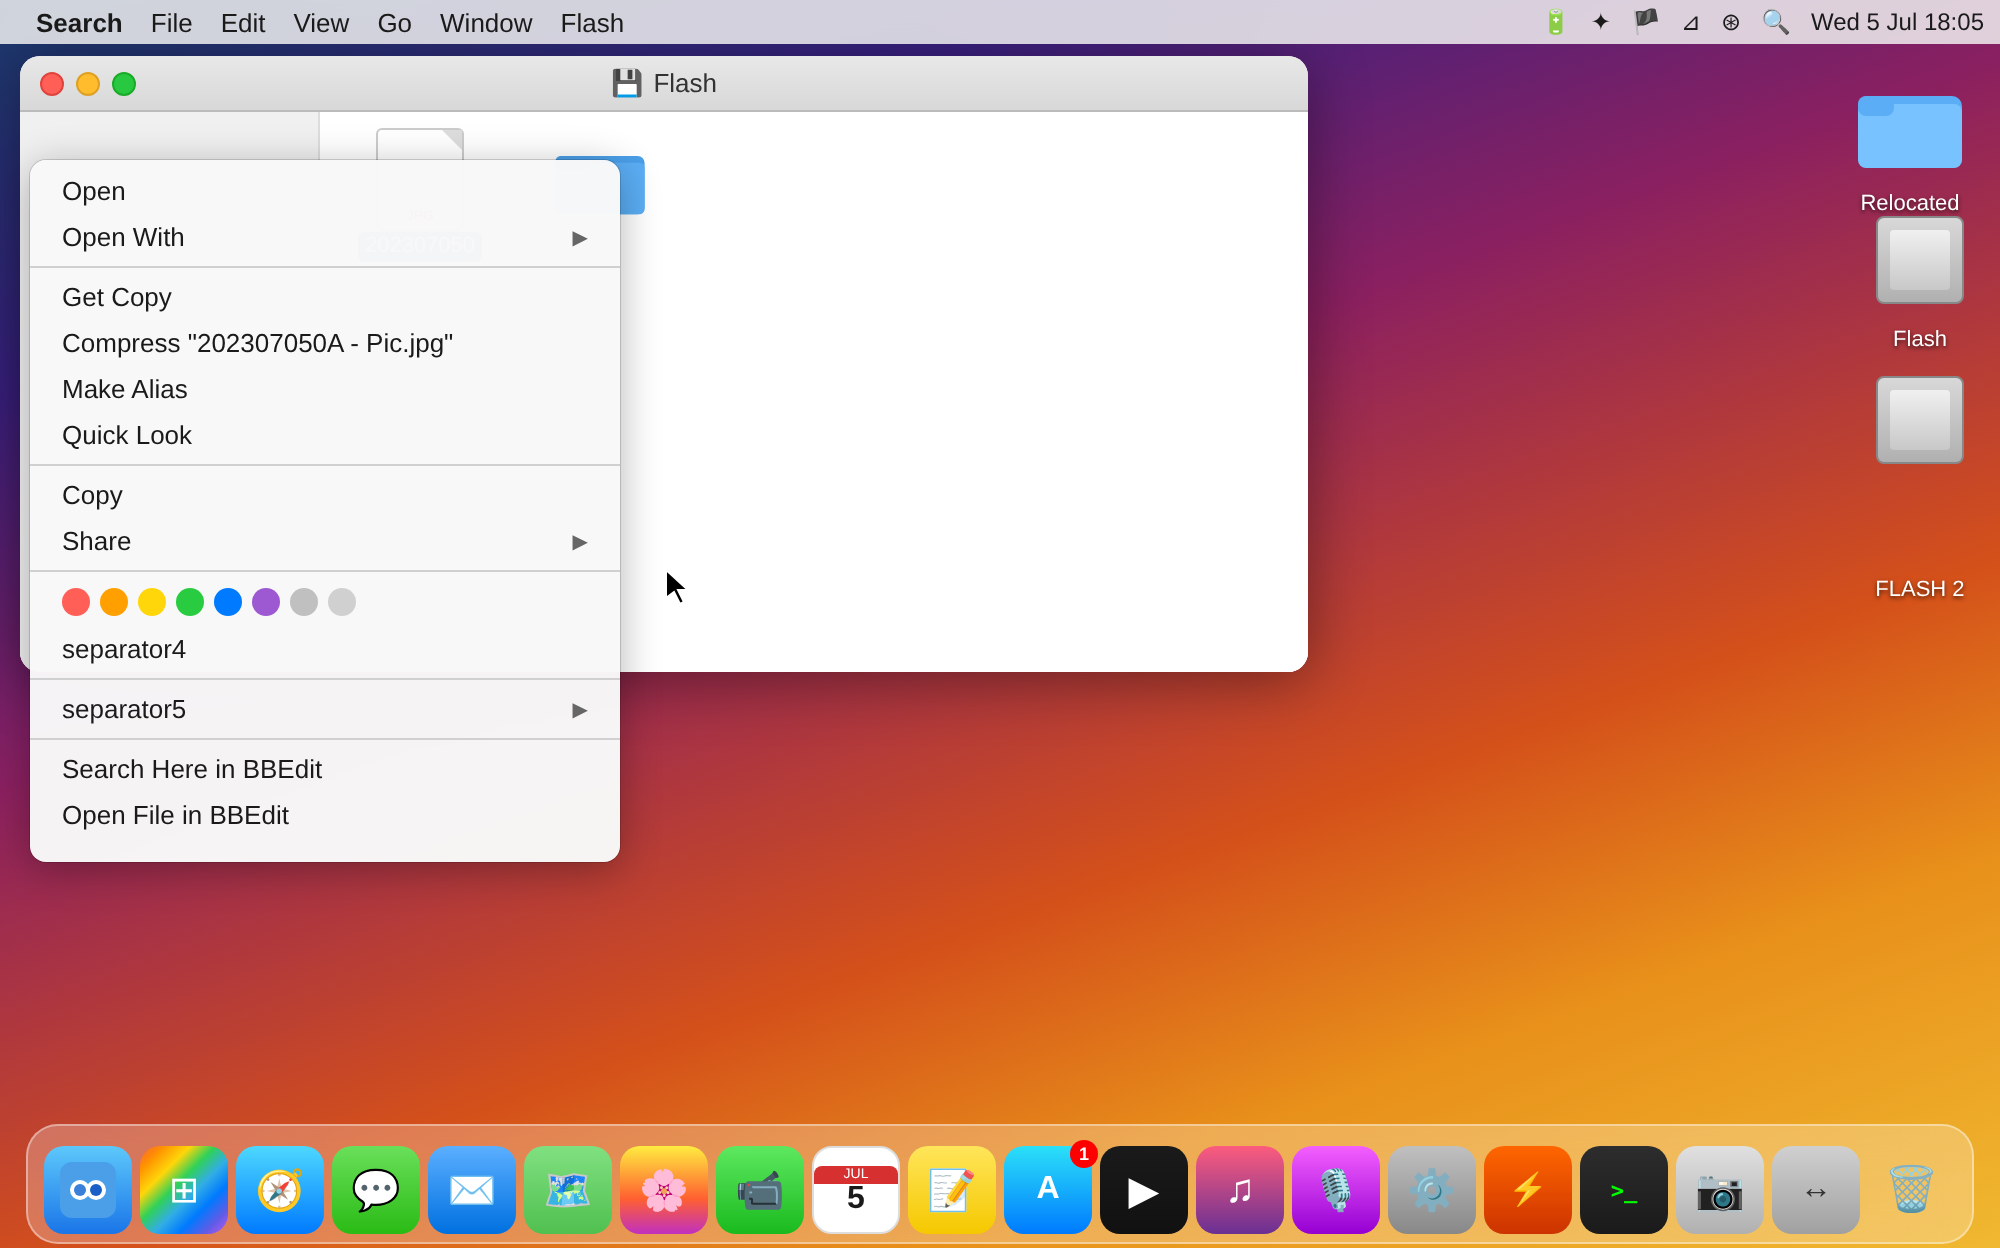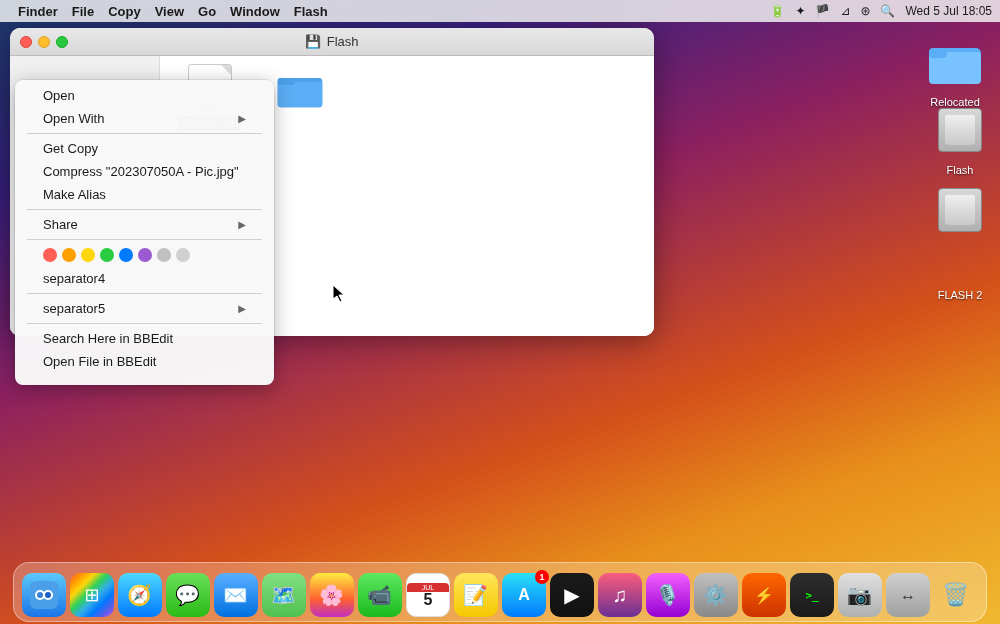--- a/index.html
+++ b/index.html
@@ -39,21 +39,21 @@
       color: #1a1a1a;
     }
     #menubar .menu-items {
       display: flex;
       gap: 14px;
       align-items: center;
     }
     #menubar .menu-item {
       font-size: 13px;
       color: #1a1a1a;
-      font-weight: 700;
+      font-weight: 400;
       cursor: default;
     }
     #menubar .menu-item.active {
       font-weight: 700;
     }
     #menubar .right-items {
       margin-left: auto;
       display: flex;
       align-items: center;
       gap: 10px;
@@ -186,26 +186,26 @@
     .finder-file .file-name.selected {
       background: #3d7fce;
       color: white;
     }
 
     
     #context-menu {
       position: absolute;
       top: 80px;
       left: 15px;
-      width: 259px;
+      width: 295px;
       background: rgba(248,248,248,0.98);
       border-radius: 8px;
       box-shadow: 0 4px 20px rgba(0,0,0,0.3), 0 0 0 0.5px rgba(0,0,0,0.15);
       z-index: 200;
-      padding: 4px 12px;
+      padding: 4px 0;
       font-size: 13px;
     }
     .ctx-item {
       padding: 4px 16px;
       color: #1a1a1a;
       cursor: default;
       display: flex;
       align-items: center;
       justify-content: space-between;
     }
@@ -365,23 +365,23 @@
     }
   </style>
 </head>
 <body>
 
 <div id="desktop"></div>
 
 <div id="menubar">
   <span class="apple-logo"></span>
   <div class="menu-items">
-    <span class="menu-item active">Finder</span>
+    <span class="menu-item active">Search</span>
     <span class="menu-item">File</span>
-    <span class="menu-item">Copy</span>
+    <span class="menu-item">Edit</span>
     <span class="menu-item">View</span>
     <span class="menu-item">Go</span>
     <span class="menu-item">Window</span>
     <span class="menu-item">Flash</span>
   </div>
   <div class="right-items">
 
     <span>🔋</span>
     <span>✦</span>
     <span>🏴</span>
@@ -442,21 +442,27 @@
   <div class="ctx-separator"></div>
   <div class="ctx-item">
     <span>Get Copy</span>
   </div>
   <div class="ctx-item">
     <span>Compress "202307050A - Pic.jpg"</span>
   </div>
   <div class="ctx-item">
     <span>Make Alias</span>
   </div>
+  <div class="ctx-item">
+    <span>Quick Look</span>
+  </div>
   <div class="ctx-separator"></div>
+  <div class="ctx-item">
+    <span>Copy</span>
+  </div>
   <div class="ctx-item">
     <span>Share</span>
     <span class="ctx-arrow">▶</span>
   </div>
   <div class="ctx-separator"></div>
   <div class="ctx-tags">
     <div class="tag-dot" style="background:#ff5f57;"></div>
     <div class="tag-dot" style="background:#ff9f00;"></div>
     <div class="tag-dot" style="background:#ffd60a;"></div>
     <div class="tag-dot" style="background:#29cc41;"></div>

